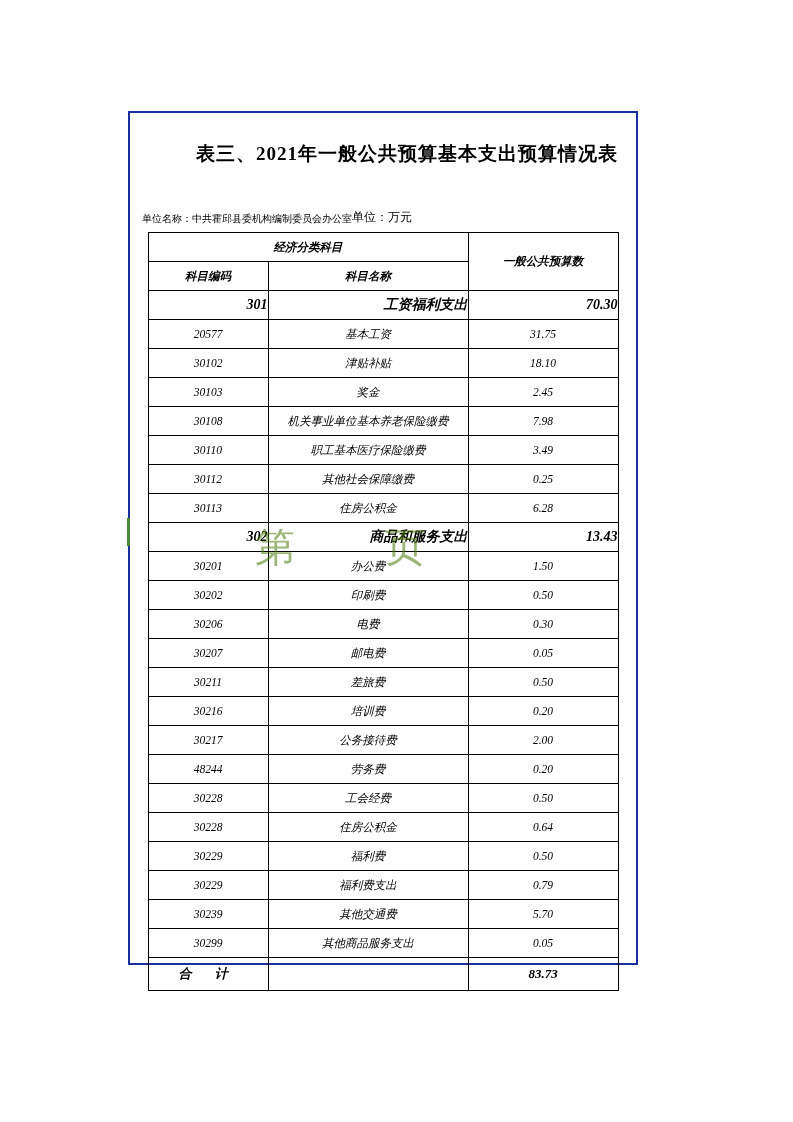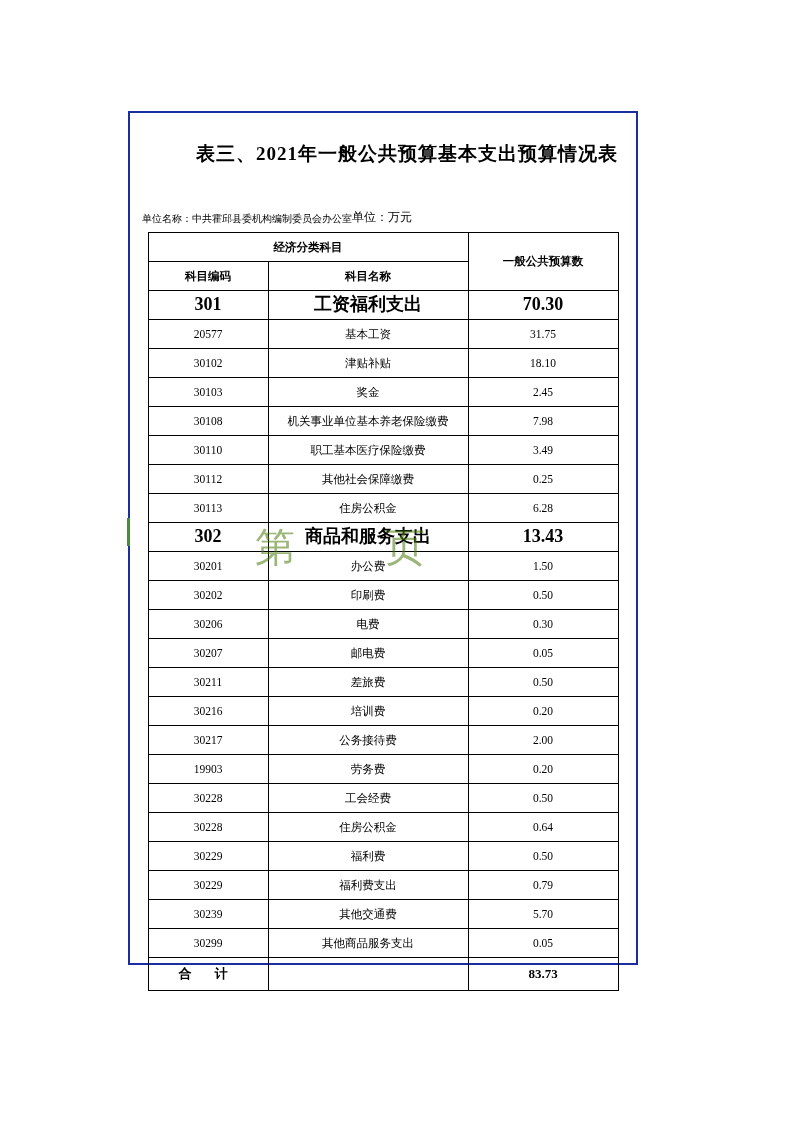--- a/index.html
+++ b/index.html
@@ -54,20 +54,21 @@
     font-size: 10px;
   }
   .meta-right {
     font-size: 12px;
   }
   table.budget {
     border-collapse: collapse;
     width: 470px;
     margin: 0 auto;
     table-layout: fixed;
+    font-style: italic;
   }
   table.budget td, table.budget th {
     border: 1px solid #000000;
     font-family: "Liberation Serif", serif;
     font-size: 11.5px;
     text-align: center;
     vertical-align: middle;
     padding: 0;
     height: 28px;
     line-height: 1.1;
@@ -83,21 +84,22 @@
   .hdr-cell {
     font-weight: bold;
     font-size: 12px;
   }
   .hdr-val {
     font-weight: bold;
     font-size: 13px;
   }
   tr.cat td {
     font-weight: bold;
-    font-size: 18px;
+    font-size: 14px;
+    text-align: right;
   }
   td.numeric {
     font-family: "Liberation Serif", serif;
   }
   tr.total td {
     font-weight: bold;
     font-size: 13px;
     height: 32px;
   }
   .total-label {
@@ -234,21 +236,21 @@
             <td>30216</td>
             <td>培训费</td>
             <td class="numeric">0.20</td>
           </tr>
           <tr>
             <td>30217</td>
             <td>公务接待费</td>
             <td class="numeric">2.00</td>
           </tr>
           <tr>
-            <td>19903</td>
+            <td>48244</td>
             <td>劳务费</td>
             <td class="numeric">0.20</td>
           </tr>
           <tr>
             <td>30228</td>
             <td>工会经费</td>
             <td class="numeric">0.50</td>
           </tr>
           <tr>
             <td>30228</td>

